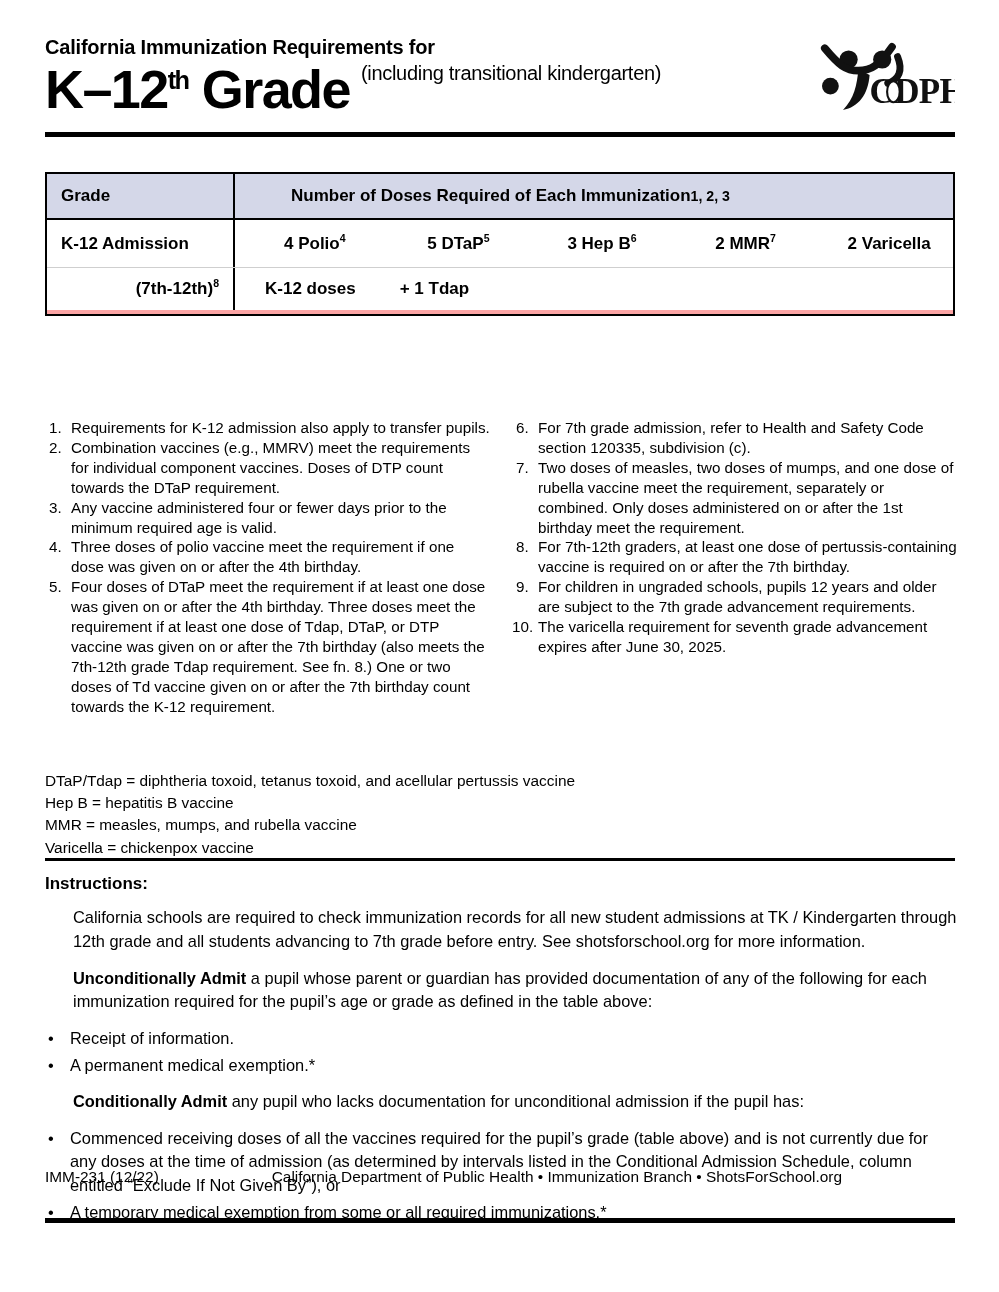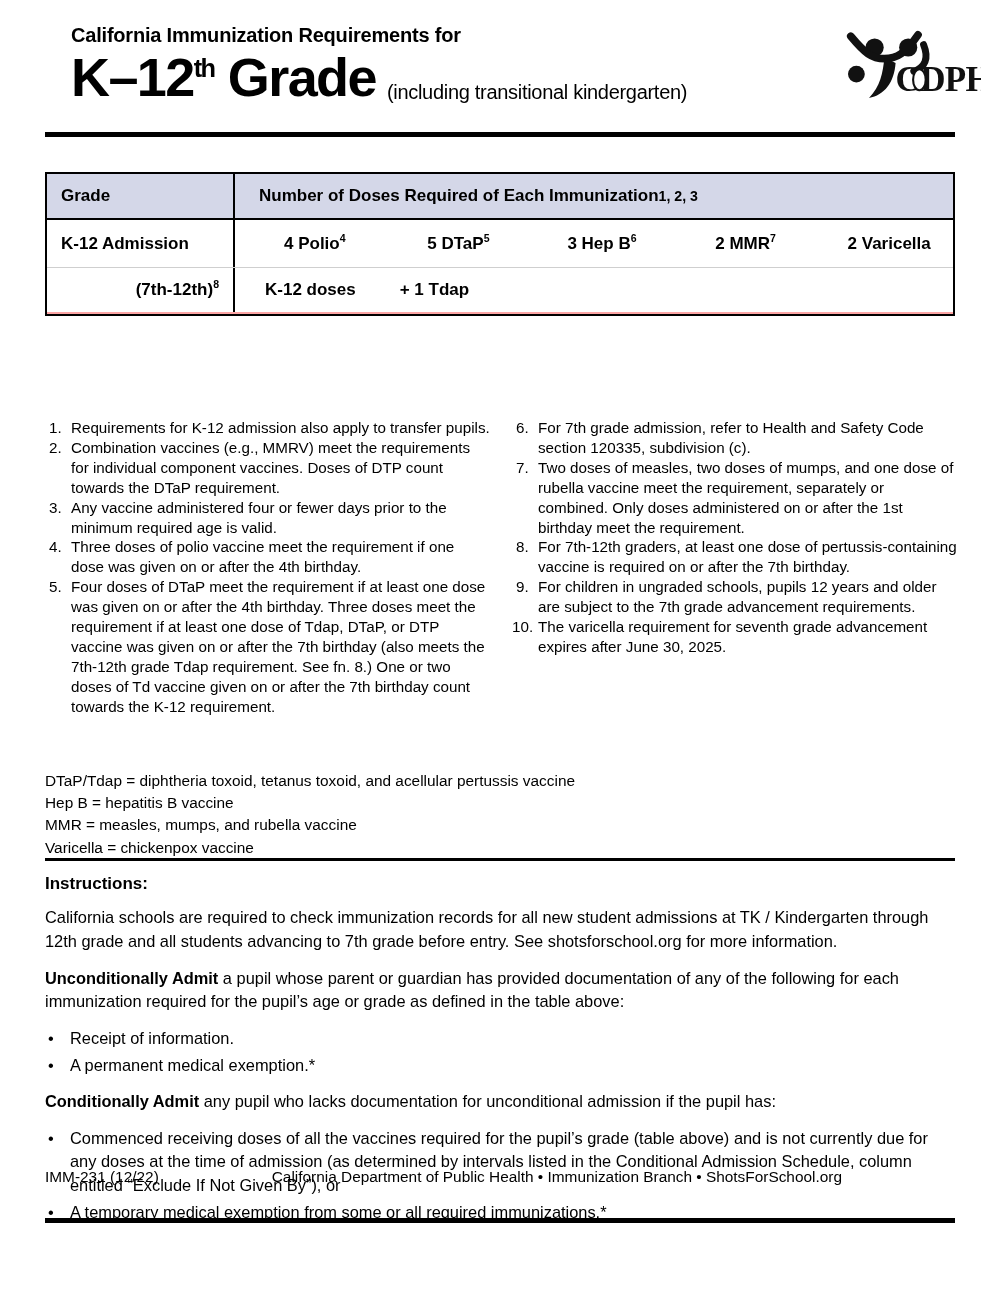--- a/index.html
+++ b/index.html
@@ -20,34 +20,33 @@
     left: 0; top: 0;
     width: 999px;
     height: 1292px;
     padding: 0;
   }
 
   
   .header {
     position: absolute;
     left: 45px;
-    top: 24px;
+    top: 36px;
     width: 910px;
     height: 96px;
-    margin-left: 26px;
   }
   .head-eyebrow {
     font-size: 20px;
     font-weight: bold;
     letter-spacing: -0.2px;
     line-height: 1.1;
   }
   .head-title-row {
     display: flex;
-    align-items: flex-end;
+    align-items: flex-start;
     margin-top: 4px;
   }
   .head-title {
     font-size: 54px;
     font-weight: bold;
     letter-spacing: -1.6px;
     line-height: 1.0;
     white-space: nowrap;
   }
   .head-title sup {
@@ -95,21 +94,21 @@
   }
   .trow {
     display: flex;
     box-sizing: border-box;
   }
   .trow.head {
     background: #d4d7e8;
     border-bottom: 2px solid #000;
   }
   .trow.r1 { border-bottom: 1px solid #cfcfcf; }
-  .trow.r2 { border-bottom: 2px solid #fca5a5; }
+  .trow.r2 { border-bottom: 4px solid #fca5a5; }
 
   .cell-grade {
     width: 188px;
     flex: 0 0 188px;
     box-sizing: border-box;
     border-right: 2px solid #000;
     padding: 10px 14px;
     font-size: 17px;
     font-weight: bold;
     display: flex;
@@ -118,21 +117,21 @@
   .cell-grade.right { justify-content: flex-end; text-align: right; }
   .cell-body {
     flex: 1 1 auto;
     box-sizing: border-box;
     padding: 10px 0;
     display: flex;
     align-items: center;
   }
   .head .cell-grade,
   .head .cell-body { padding-top: 11px; padding-bottom: 11px; }
-  .head .cell-body { padding-left: 24px; font-size: 17px; font-weight: bold; }
+  .head .cell-body { padding-left: 24px; font-size: 17px; font-weight: bold; margin-left: 32px; }
 
   .row-h-head { min-height: 46px; }
   .row-h-1 { min-height: 48px; }
   .row-h-2 { min-height: 46px; }
   .row-h-3 { min-height: 62px; }
 
   .dose-grid {
     display: flex;
     width: 100%;
   }
@@ -201,21 +200,21 @@
     top: 872px;
     width: 912px;
     font-size: 16.4px;
     line-height: 1.44;
   }
   .instr-title {
     font-weight: bold;
     font-size: 17px;
     margin-bottom: 10px;
   }
-  .instr-para { margin-bottom: 13px; }
+  .instr-para { margin-bottom: 13px; margin-left: 28px; }
   .instr-para b { font-weight: bold; }
   .bullets { margin: 0 0 13px 0; padding: 0; list-style: none; }
   .bullets li {
     display: flex;
     margin-bottom: 3px;
   }
   .bullets li .bul {
     flex: 0 0 auto;
     width: 25px;
     padding-left: 3px;

